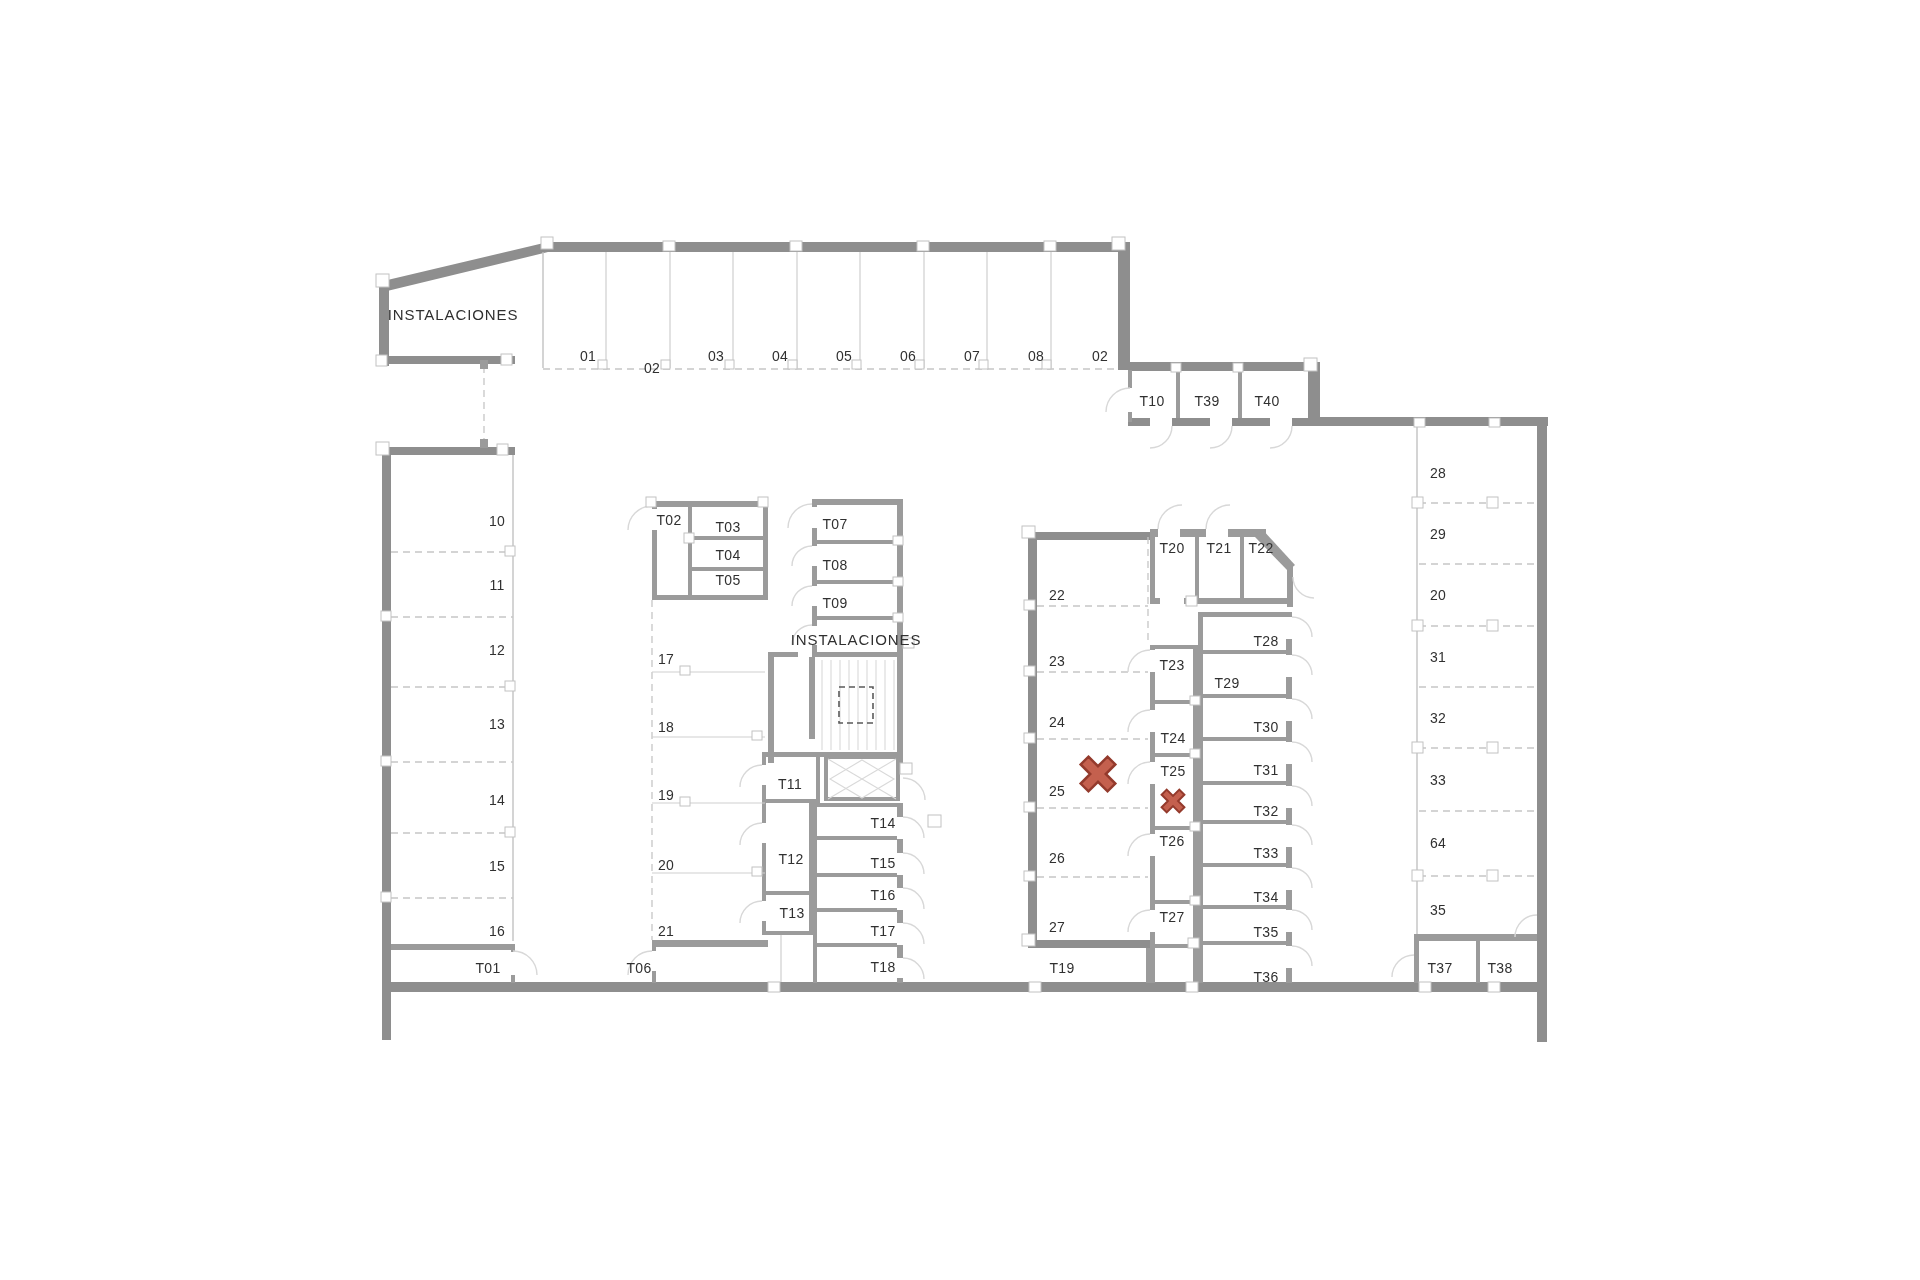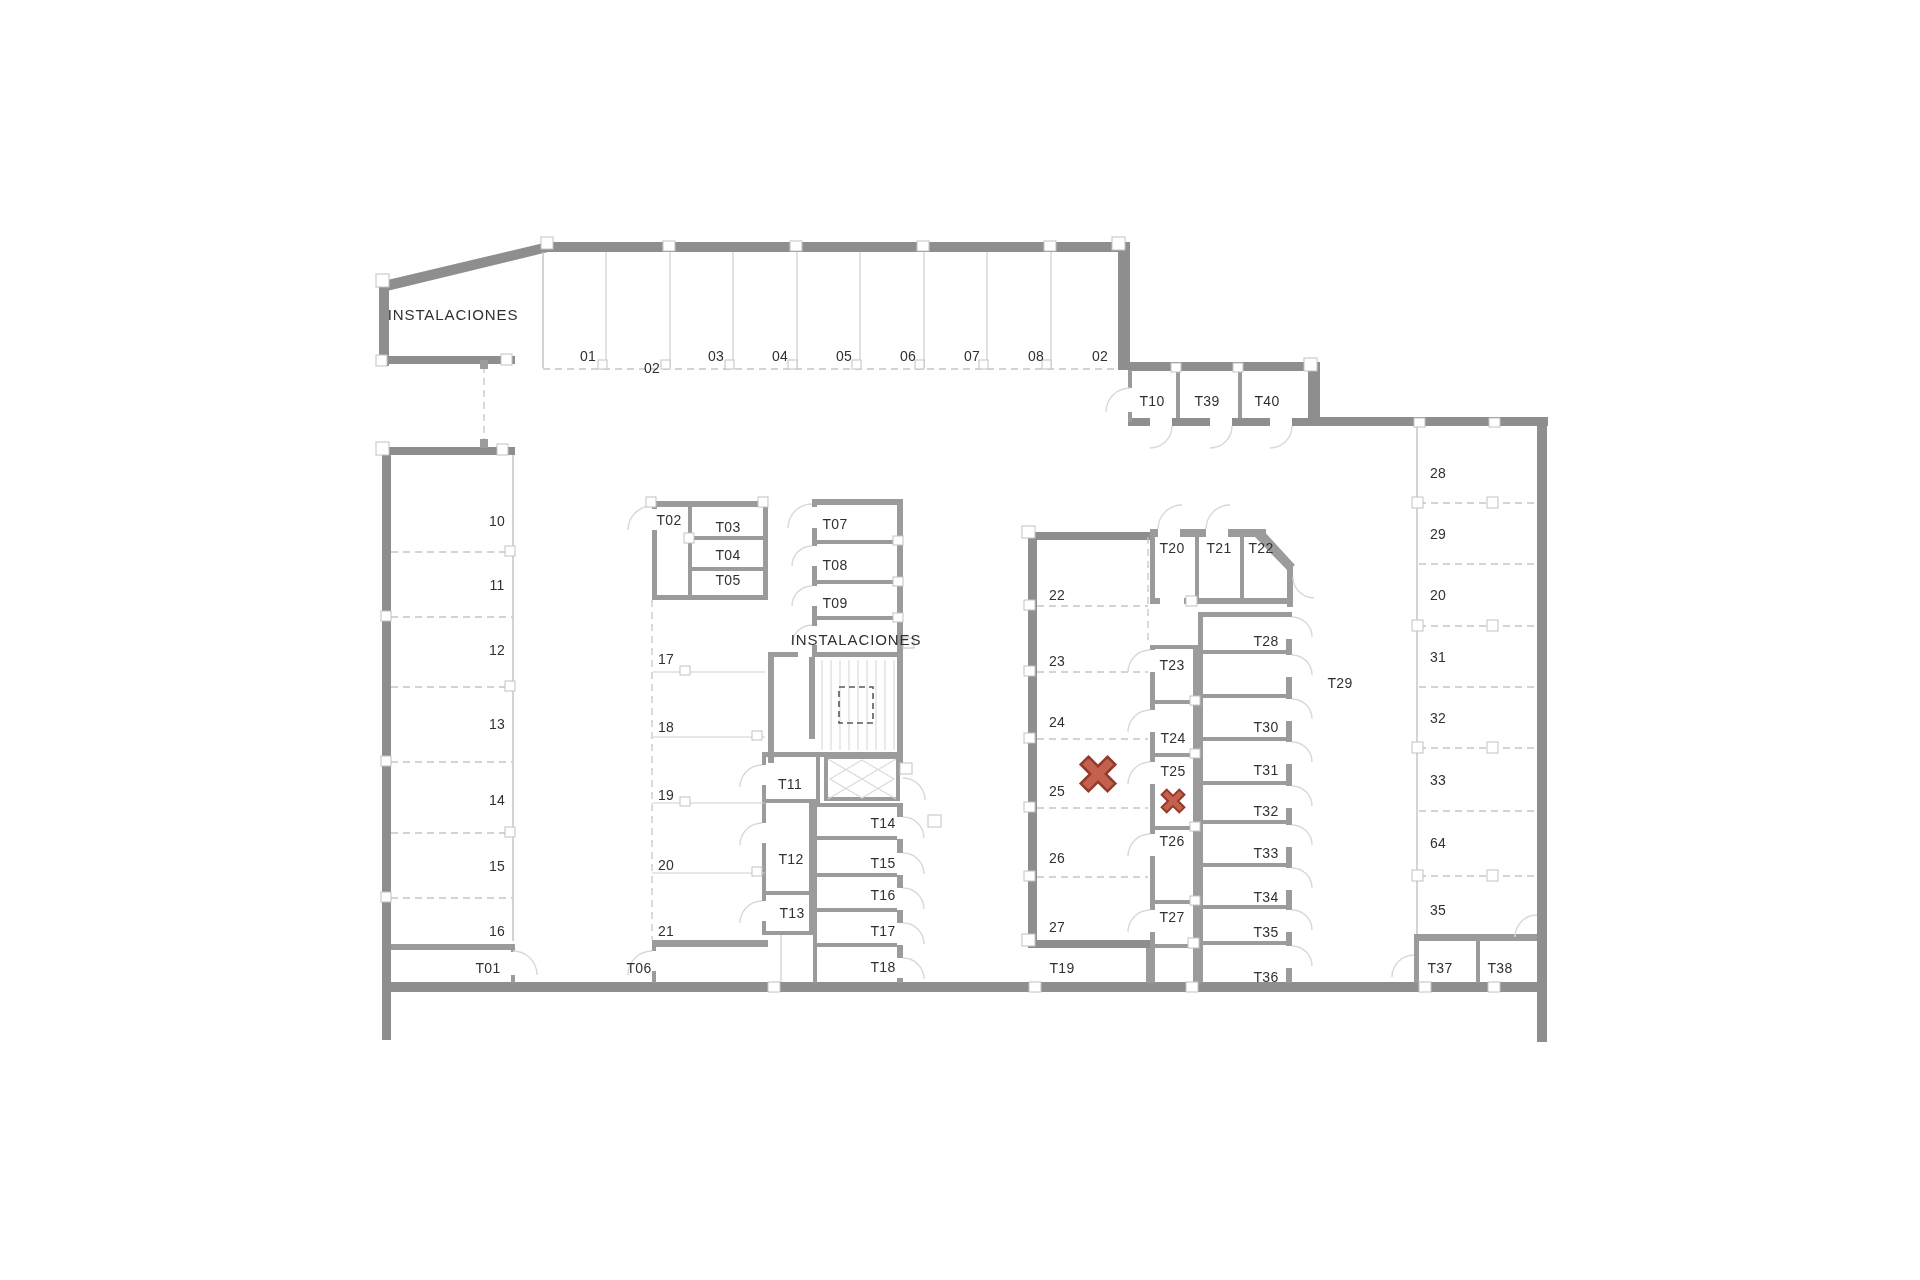--- a/index.html
+++ b/index.html
@@ -429,21 +429,21 @@
   <div class="lbl" style="left:1062px;top:968px">T19</div>
   <div class="lbl" style="left:1172px;top:548px">T20</div>
   <div class="lbl" style="left:1219px;top:548px">T21</div>
   <div class="lbl" style="left:1261px;top:548px">T22</div>
   <div class="lbl" style="left:1172px;top:665px">T23</div>
   <div class="lbl" style="left:1173px;top:738px">T24</div>
   <div class="lbl" style="left:1173px;top:771px">T25</div>
   <div class="lbl" style="left:1172px;top:841px">T26</div>
   <div class="lbl" style="left:1172px;top:917px">T27</div>
   <div class="lbl" style="left:1266px;top:641px">T28</div>
-  <div class="lbl" style="left:1340px;top:683px">T29</div>
+  <div class="lbl" style="left:1227px;top:683px">T29</div>
   <div class="lbl" style="left:1266px;top:727px">T30</div>
   <div class="lbl" style="left:1266px;top:770px">T31</div>
   <div class="lbl" style="left:1266px;top:811px">T32</div>
   <div class="lbl" style="left:1266px;top:853px">T33</div>
   <div class="lbl" style="left:1266px;top:897px">T34</div>
   <div class="lbl" style="left:1266px;top:932px">T35</div>
   <div class="lbl" style="left:1266px;top:977px">T36</div>
   <div class="lbl" style="left:1440px;top:968px">T37</div>
   <div class="lbl" style="left:1500px;top:968px">T38</div>
   <div class="lbl" style="left:1207px;top:401px">T39</div>

